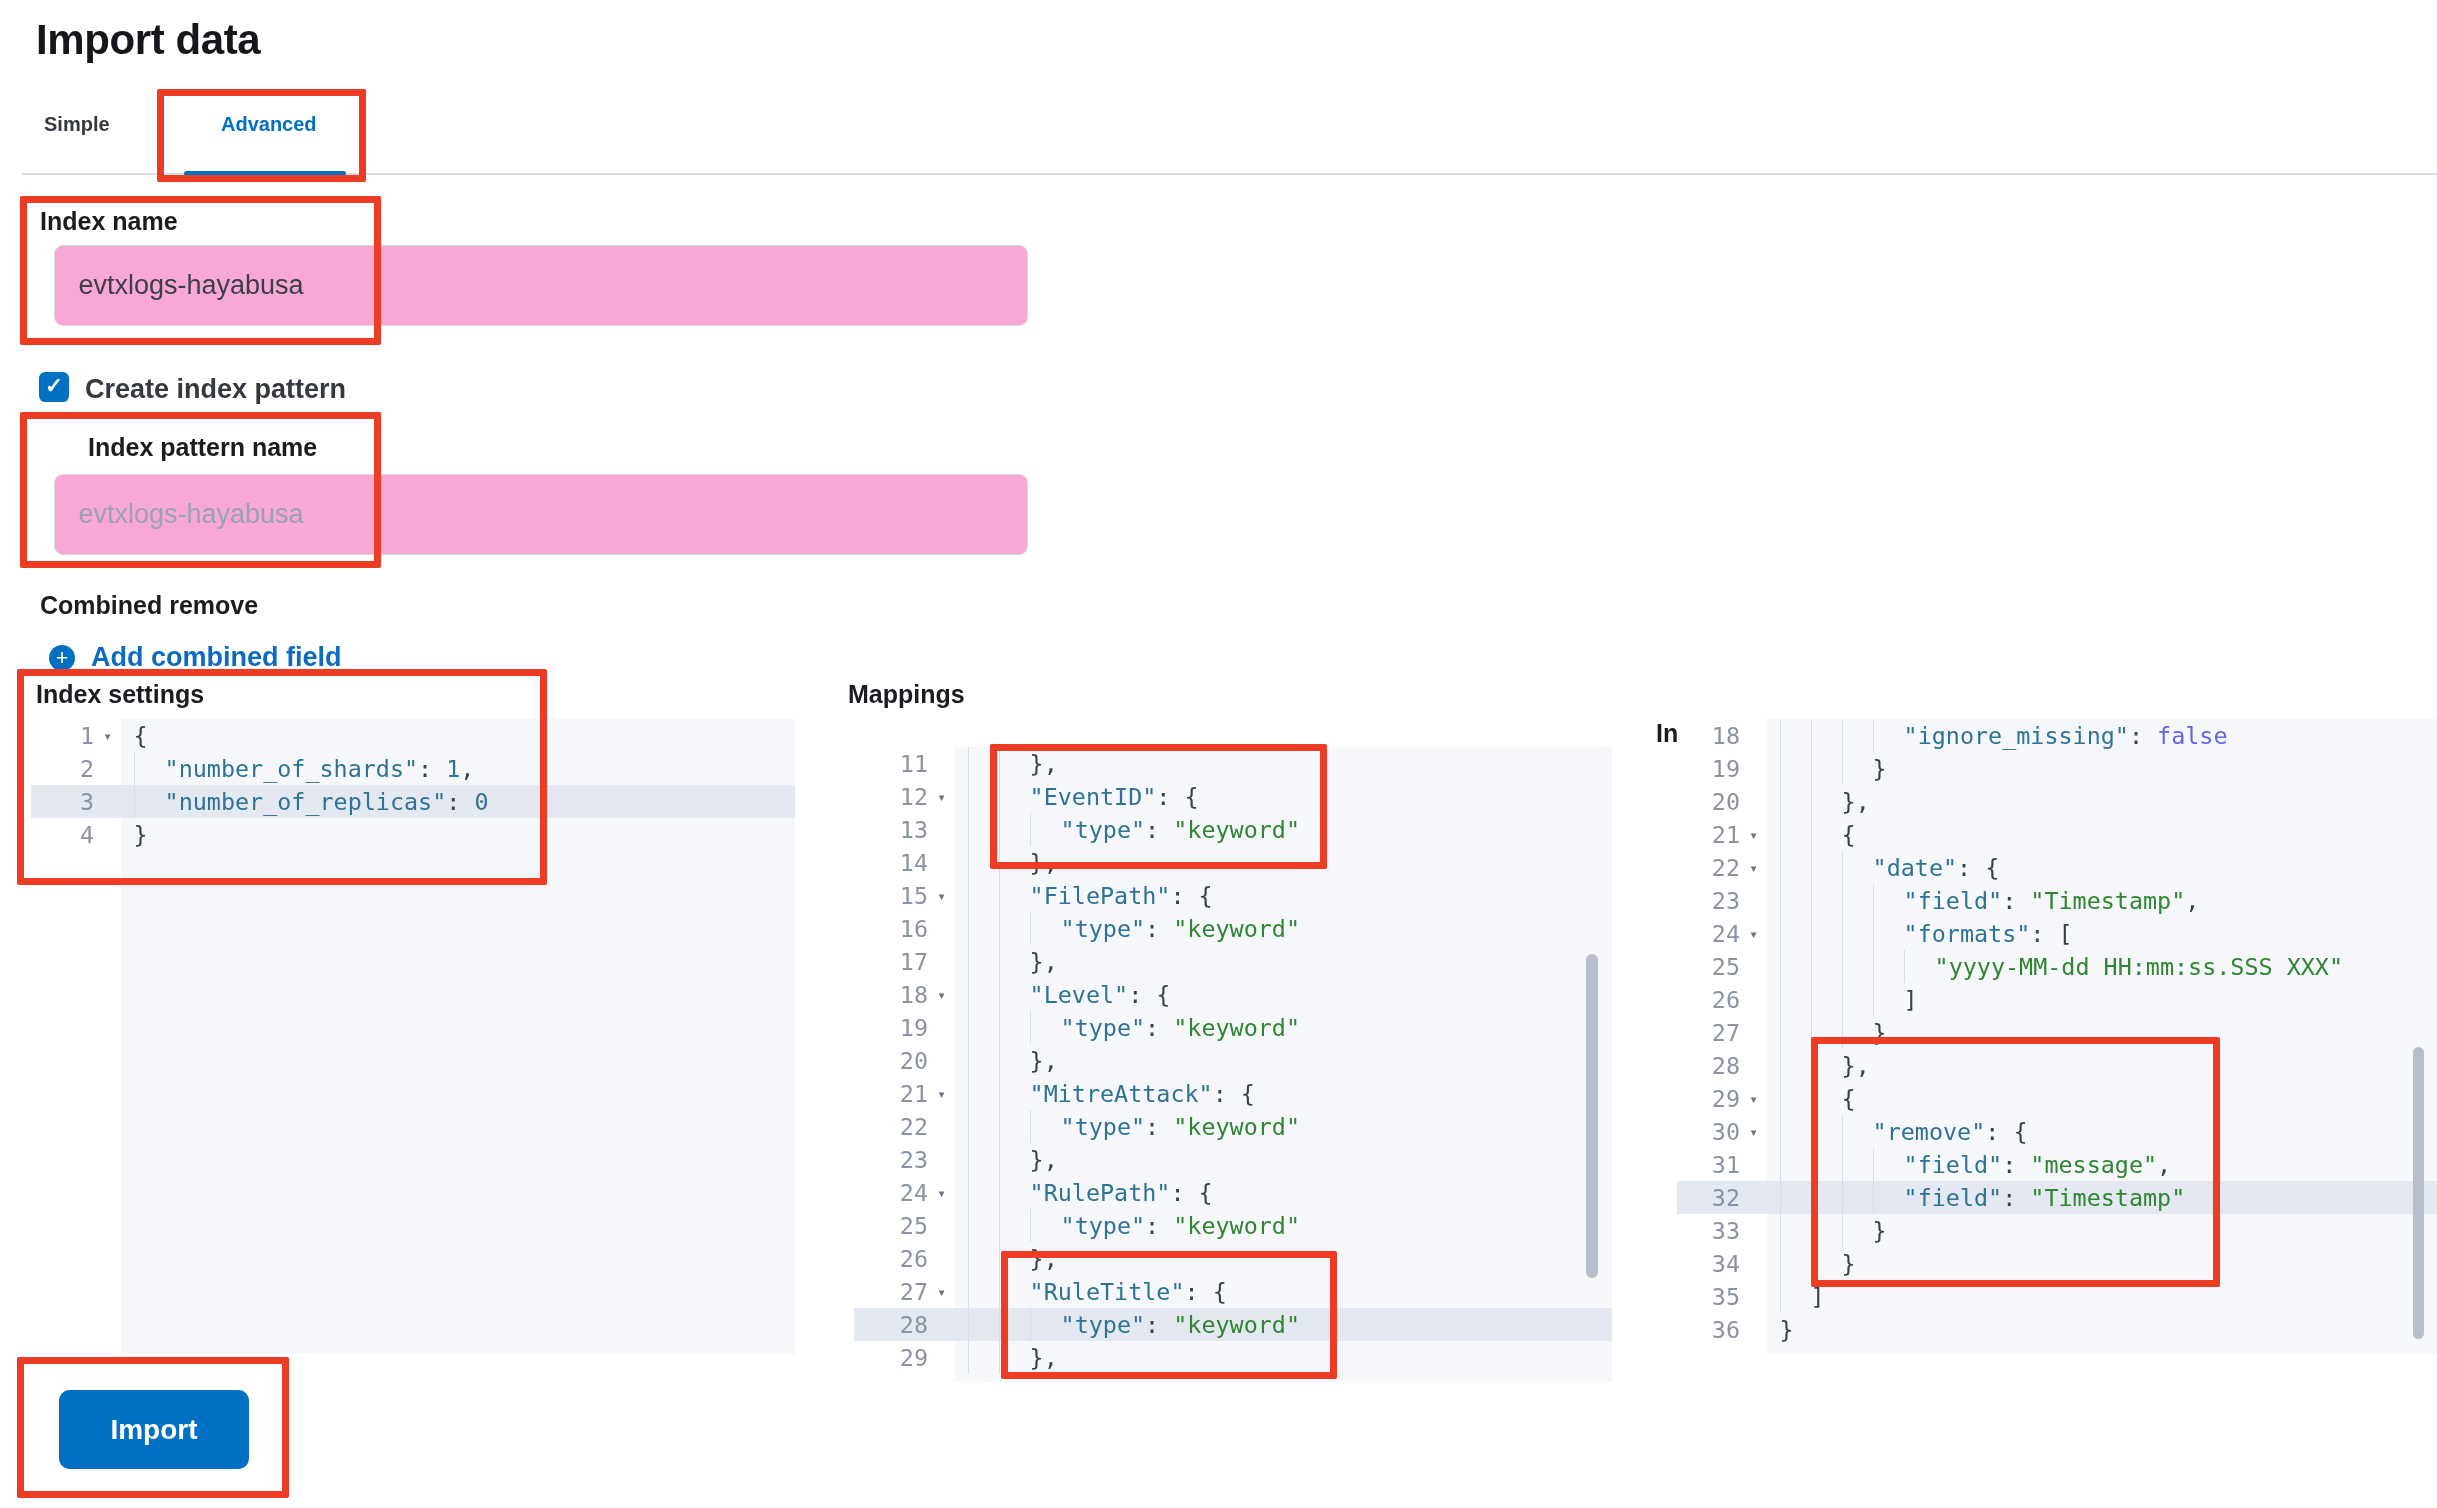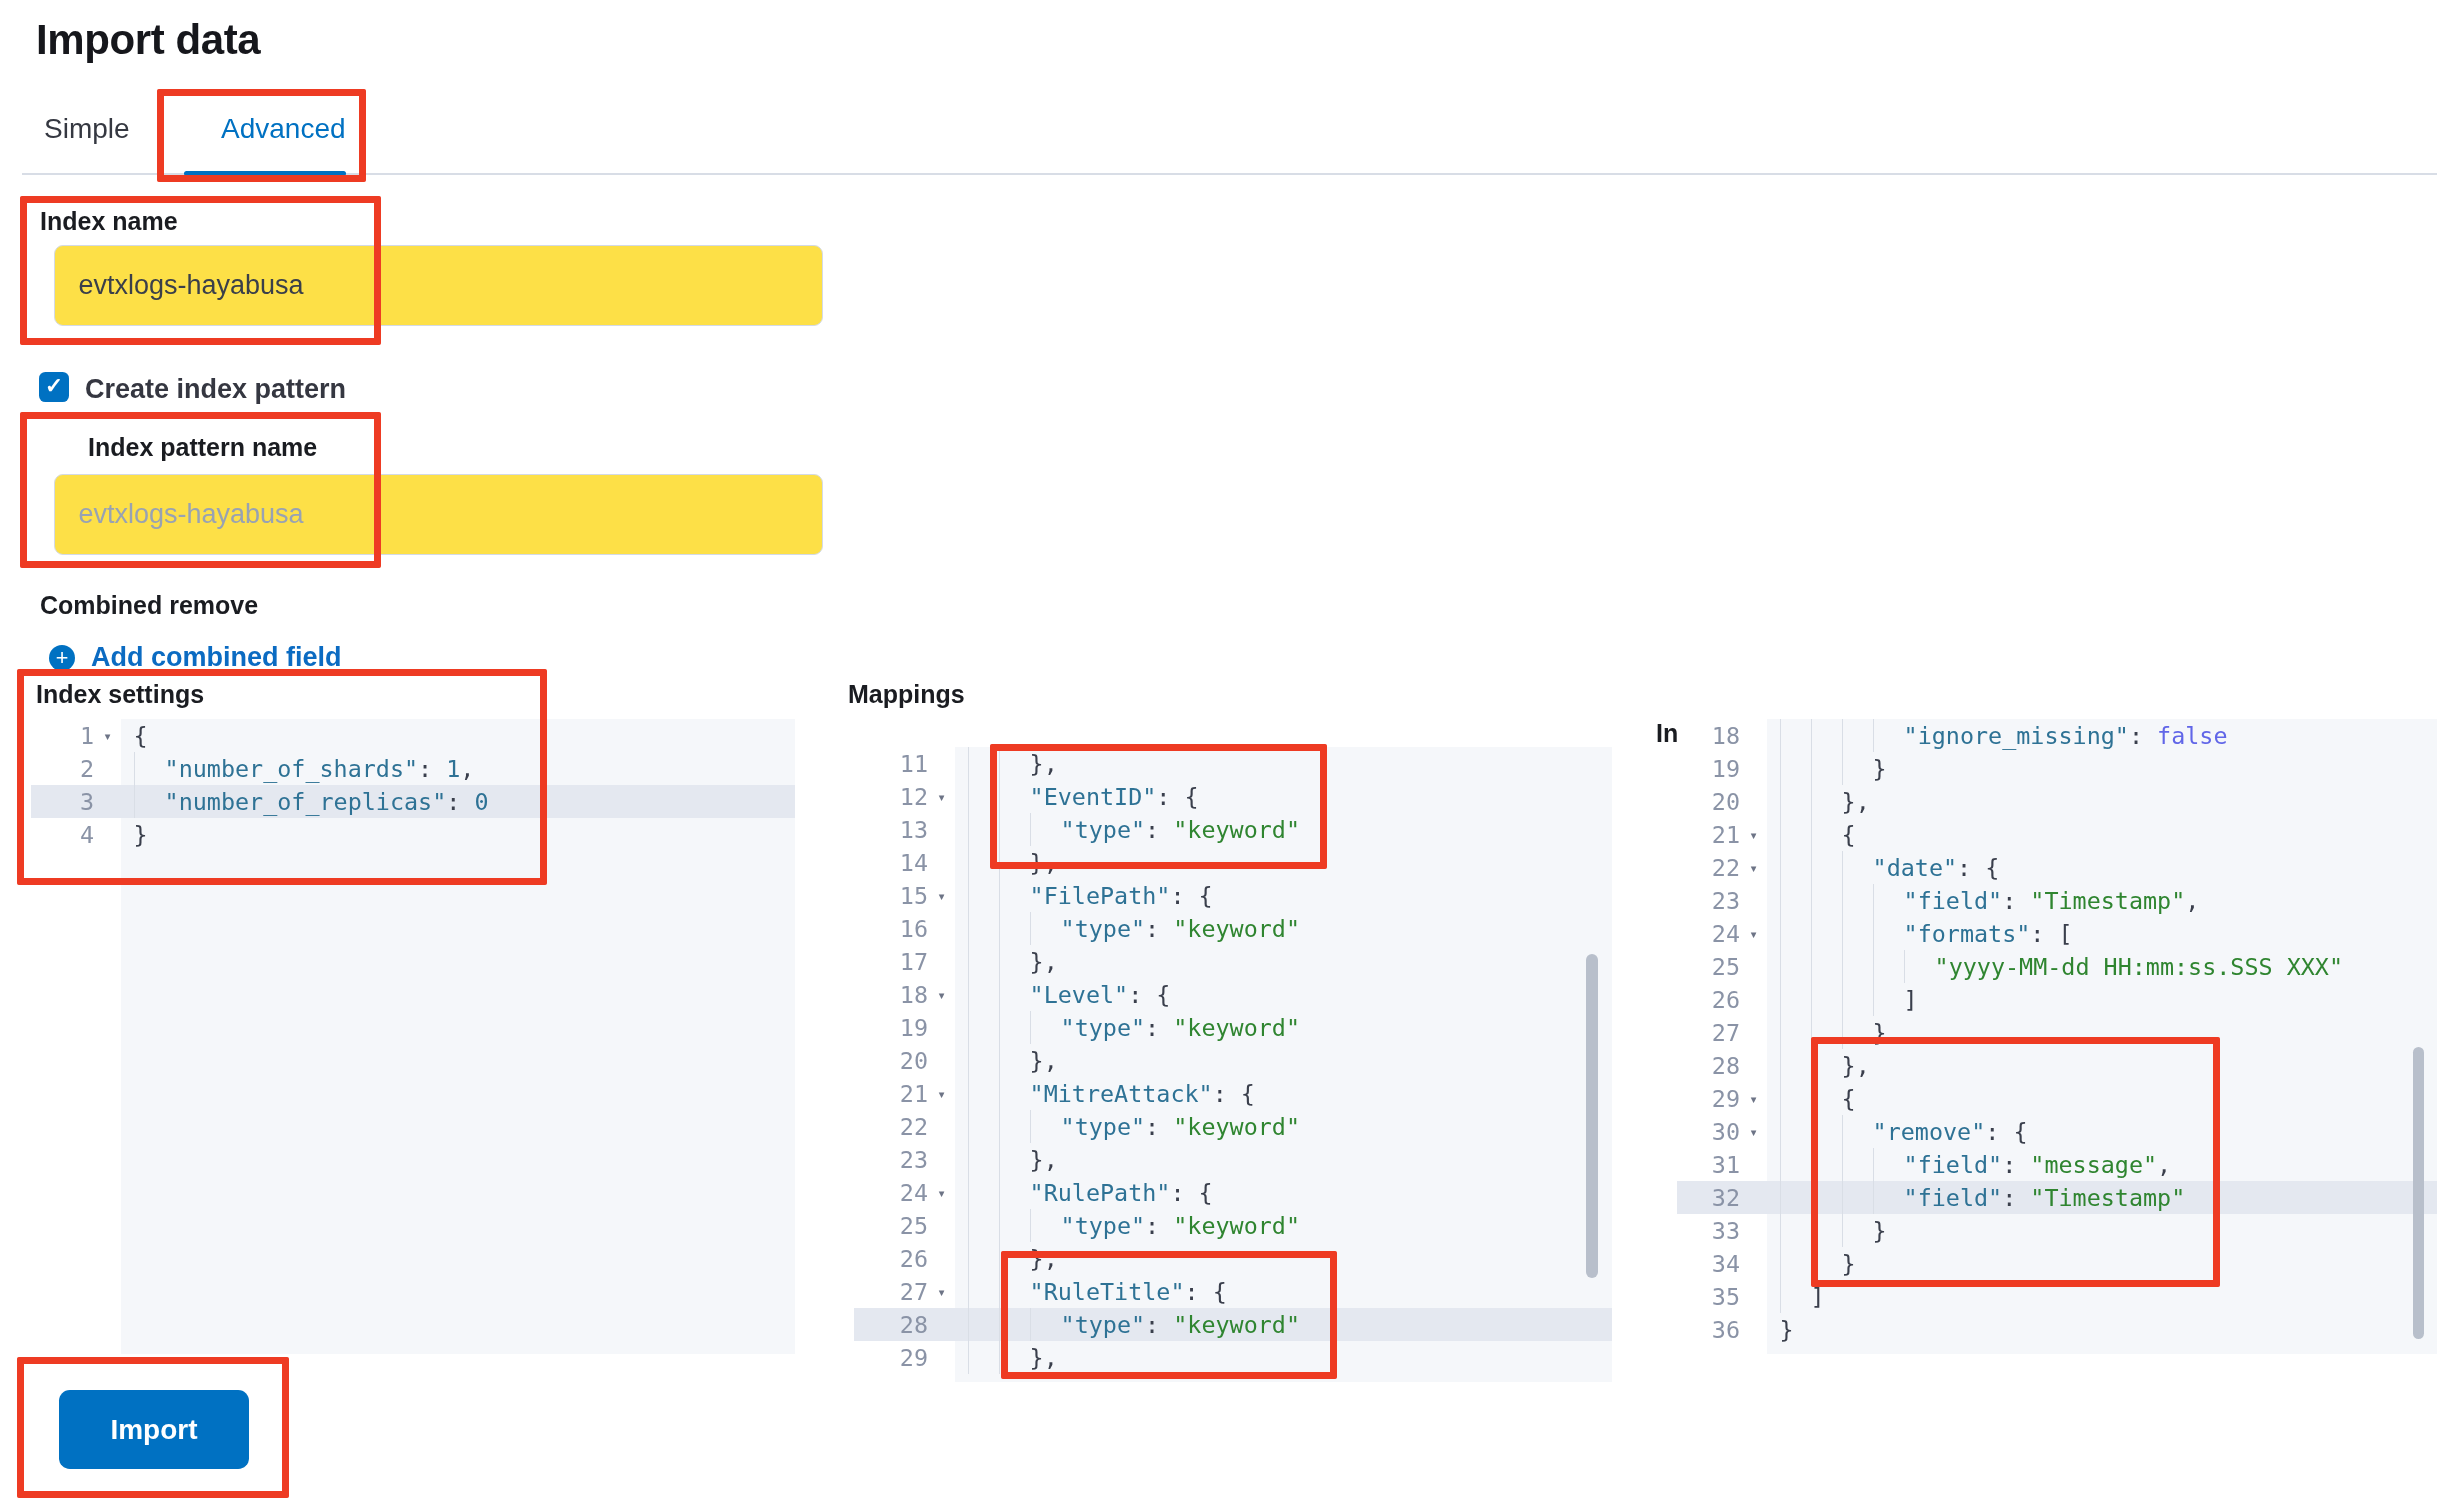--- a/index.html
+++ b/index.html
@@ -5,33 +5,33 @@
   * { margin:0; padding:0; box-sizing:border-box; }
   html,body { background:#fff; }
   body {
     width:2438px; height:1508px; position:relative; overflow:hidden;
     font-family:"Liberation Sans", sans-serif; color:#343741;
   }
   .abs { position:absolute; }
 
   
   .page-title { left:36px; top:16px; font-size:42px; font-weight:700; color:#16171c; letter-spacing:-0.4px; }
-  .tab { top:113px; font-size:28px; font-weight:400; cursor:pointer; }
+  .tab { top:113px; font-size:20px; font-weight:700; cursor:pointer; }
   .tab-simple { left:44px; color:#353841; }
   .tab-advanced { left:189px; color:#0071c2;margin-left:32px; }
   .tab-underline { left:184px; top:171px; width:162px; height:5.4px; background:#0071c2; border-radius:2.7px; }
   .tabs-divider { left:21.6px; top:173px; width:2416px; height:1.8px; background:#d8dde6; }
 
   
   .field-label { font-size:25px; font-weight:700; color:#1a1c21; }
   .lbl-index-name { left:40px; top:207px; }
   .lbl-index-pattern { left:40px; top:433px;margin-left:48px; }
   .lbl-combined { left:40px; top:591px; }
   .text-input {
-    left:54px; width:769px; height:81px; background:#fde047;
+    left:54px; width:974px; height:81px; background:#f9a8d4;
     border:1.8px solid #d3dae6; border-radius:9px; outline:none;
     font-family:"Liberation Sans", sans-serif; font-size:27px; color:#3a3f4a; padding:0 23.4px;
   }
   .text-input::placeholder { color:#98a2b3; opacity:1; }
   .inp-index-name { top:245px; }
   .inp-index-pattern { top:474px; }
 
   .checkbox { left:39px; top:372px; width:30px; height:30px; background:#0071c2; border-radius:6.3px;
     display:flex; align-items:center; justify-content:center; cursor:pointer; }
   .checkbox .check { color:#fff; font-size:21.6px; font-weight:700; line-height:1; transform:translateY(-0.9px); }

